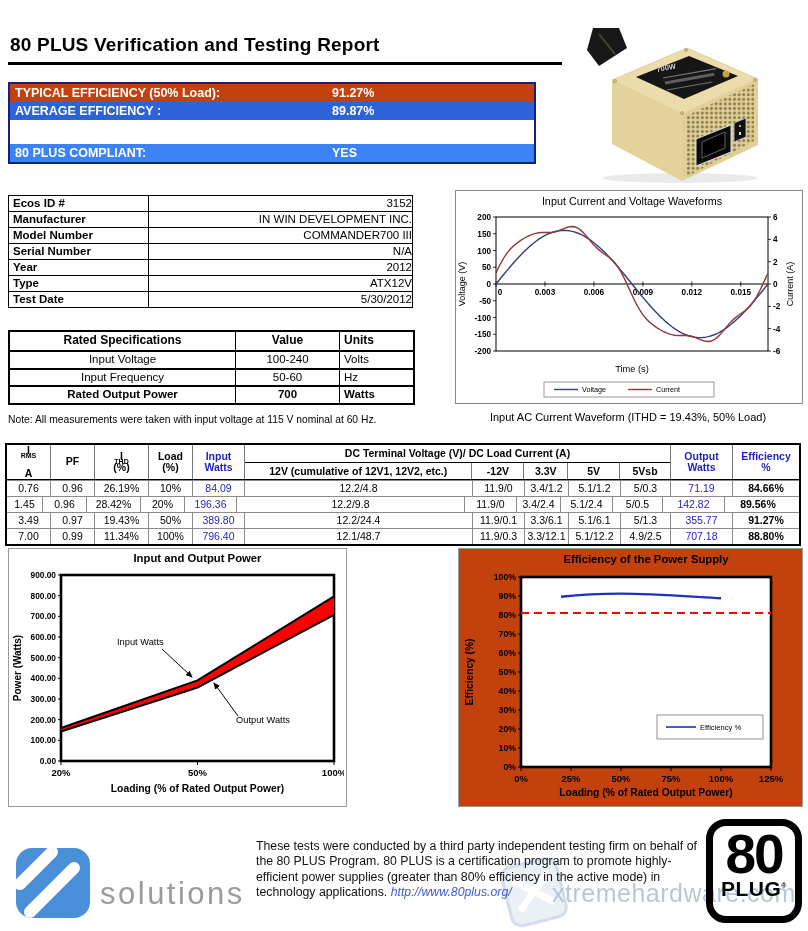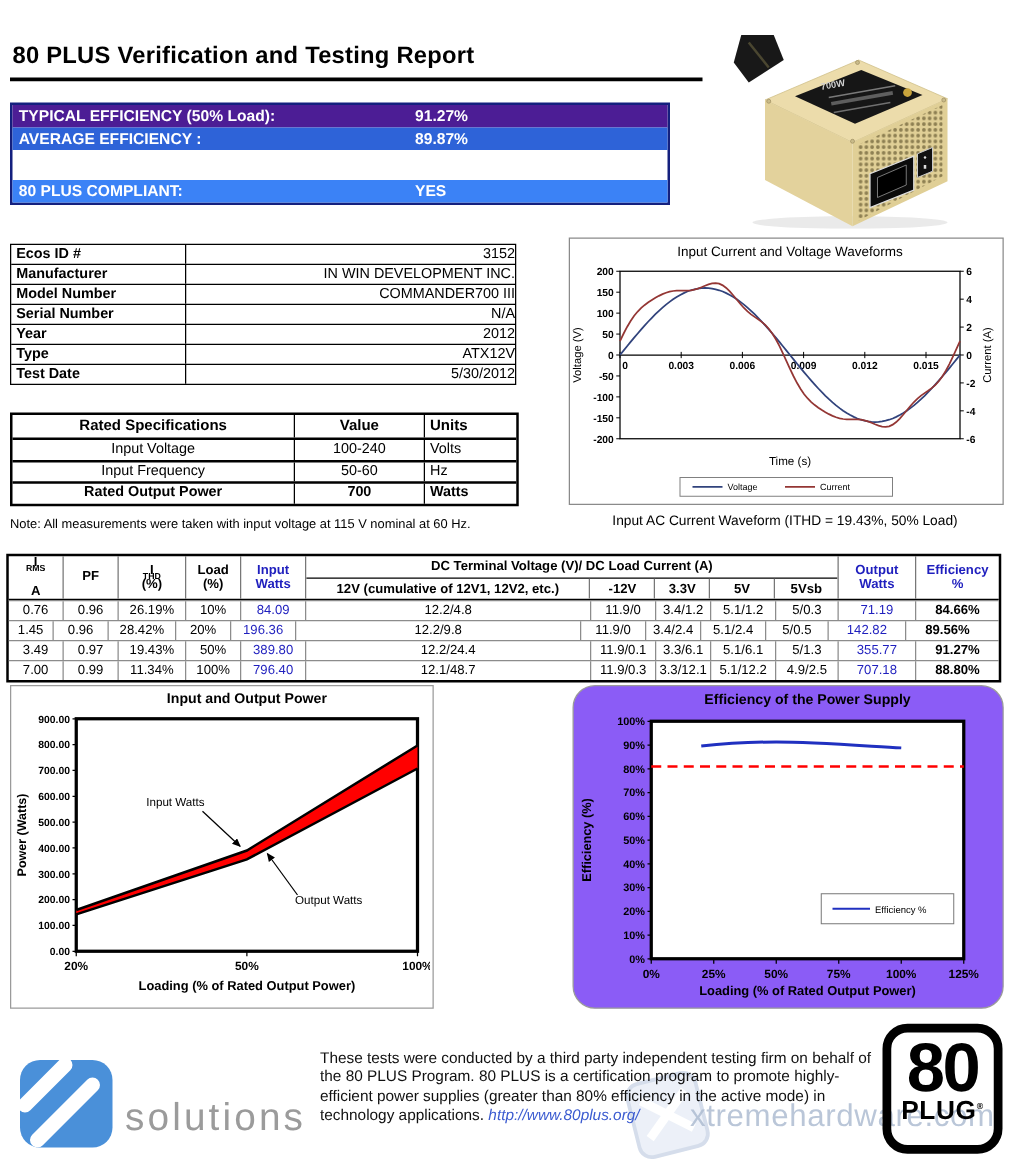--- a/index.html
+++ b/index.html
@@ -45,21 +45,21 @@
   .mrow{display:flex;height:15px;line-height:14px;border-top:1px solid #8c8c8c;text-align:center;}
   .md-cell{border-right:1px solid #8c8c8c;box-sizing:border-box;}
   .md-blue{color:var(--table-blue,#1f1fbe);}
   .md-bold{font-weight:bold;}
   sub{font-size:7px;line-height:0;}
   
   .panel{position:absolute;border:1px solid #9a9a9a;background:#fff;}
   .wavepanel{left:455px;top:190px;width:346px;height:212px;border-color:#8a8a8a;}
   .wavecaption{left:455px;top:411px;width:346px;text-align:center;font-size:11px;}
   .powerpanel{left:8px;top:548px;width:337px;height:257px;}
-  .effpanel{left:458px;top:548px;width:343px;height:257px;background:#8b5cf6;border-radius:18px;}
+  .effpanel{left:458px;top:548px;width:343px;height:257px;background:#c2410c;}
   svg text{font-family:"Liberation Sans",sans-serif;}
   
   .plug-icon{left:14px;top:846px;width:78px;height:74px;}
   .plug-t1{left:100px;top:848px;font-size:28px;font-weight:bold;color:#656565;letter-spacing:1.5px;}
   .plug-t2{left:100px;top:876px;font-size:31px;color:#9b9b9b;letter-spacing:2.5px;}
   .ftext{left:256px;top:839px;width:452px;font-size:12.3px;line-height:15.4px;color:#111;z-index:3;}
   .doclink{color:var(--link-color,#3b5bd0);font-style:italic;text-decoration:none;cursor:pointer;}
   .badge{left:706px;top:819px;width:96px;height:104px;border:7px solid #000;border-radius:20px;
          box-sizing:border-box;background:transparent;text-align:center;z-index:6;}
   .badge-80{font-size:55px;font-weight:bold;line-height:.95;letter-spacing:-2px;margin-top:2px;}
@@ -70,21 +70,21 @@
 </style>
 </head>
 <body>
 
 <div class="page">
 
   <div class="abs title">80 PLUS Verification and Testing Report</div>
   <div class="abs rule"></div>
 
   <div class="abs summary">
-      <div class="sum-row" style="background: #4c1d95;">
+      <div class="sum-row" style="background: #c2410c;">
         <div class="sum-label">TYPICAL EFFICIENCY (50% Load):</div>
         <div class="sum-value">91.27%</div>
       </div>
       <div class="sum-row" style="background: rgb(46, 99, 216);">
         <div class="sum-label">AVERAGE EFFICIENCY :</div>
         <div class="sum-value">89.87%</div>
       </div>
       <div class="sum-row" style="background: #3b82f6; margin-top: 24px;">
         <div class="sum-label">80 PLUS COMPLIANT:</div>
         <div class="sum-value">YES</div>

